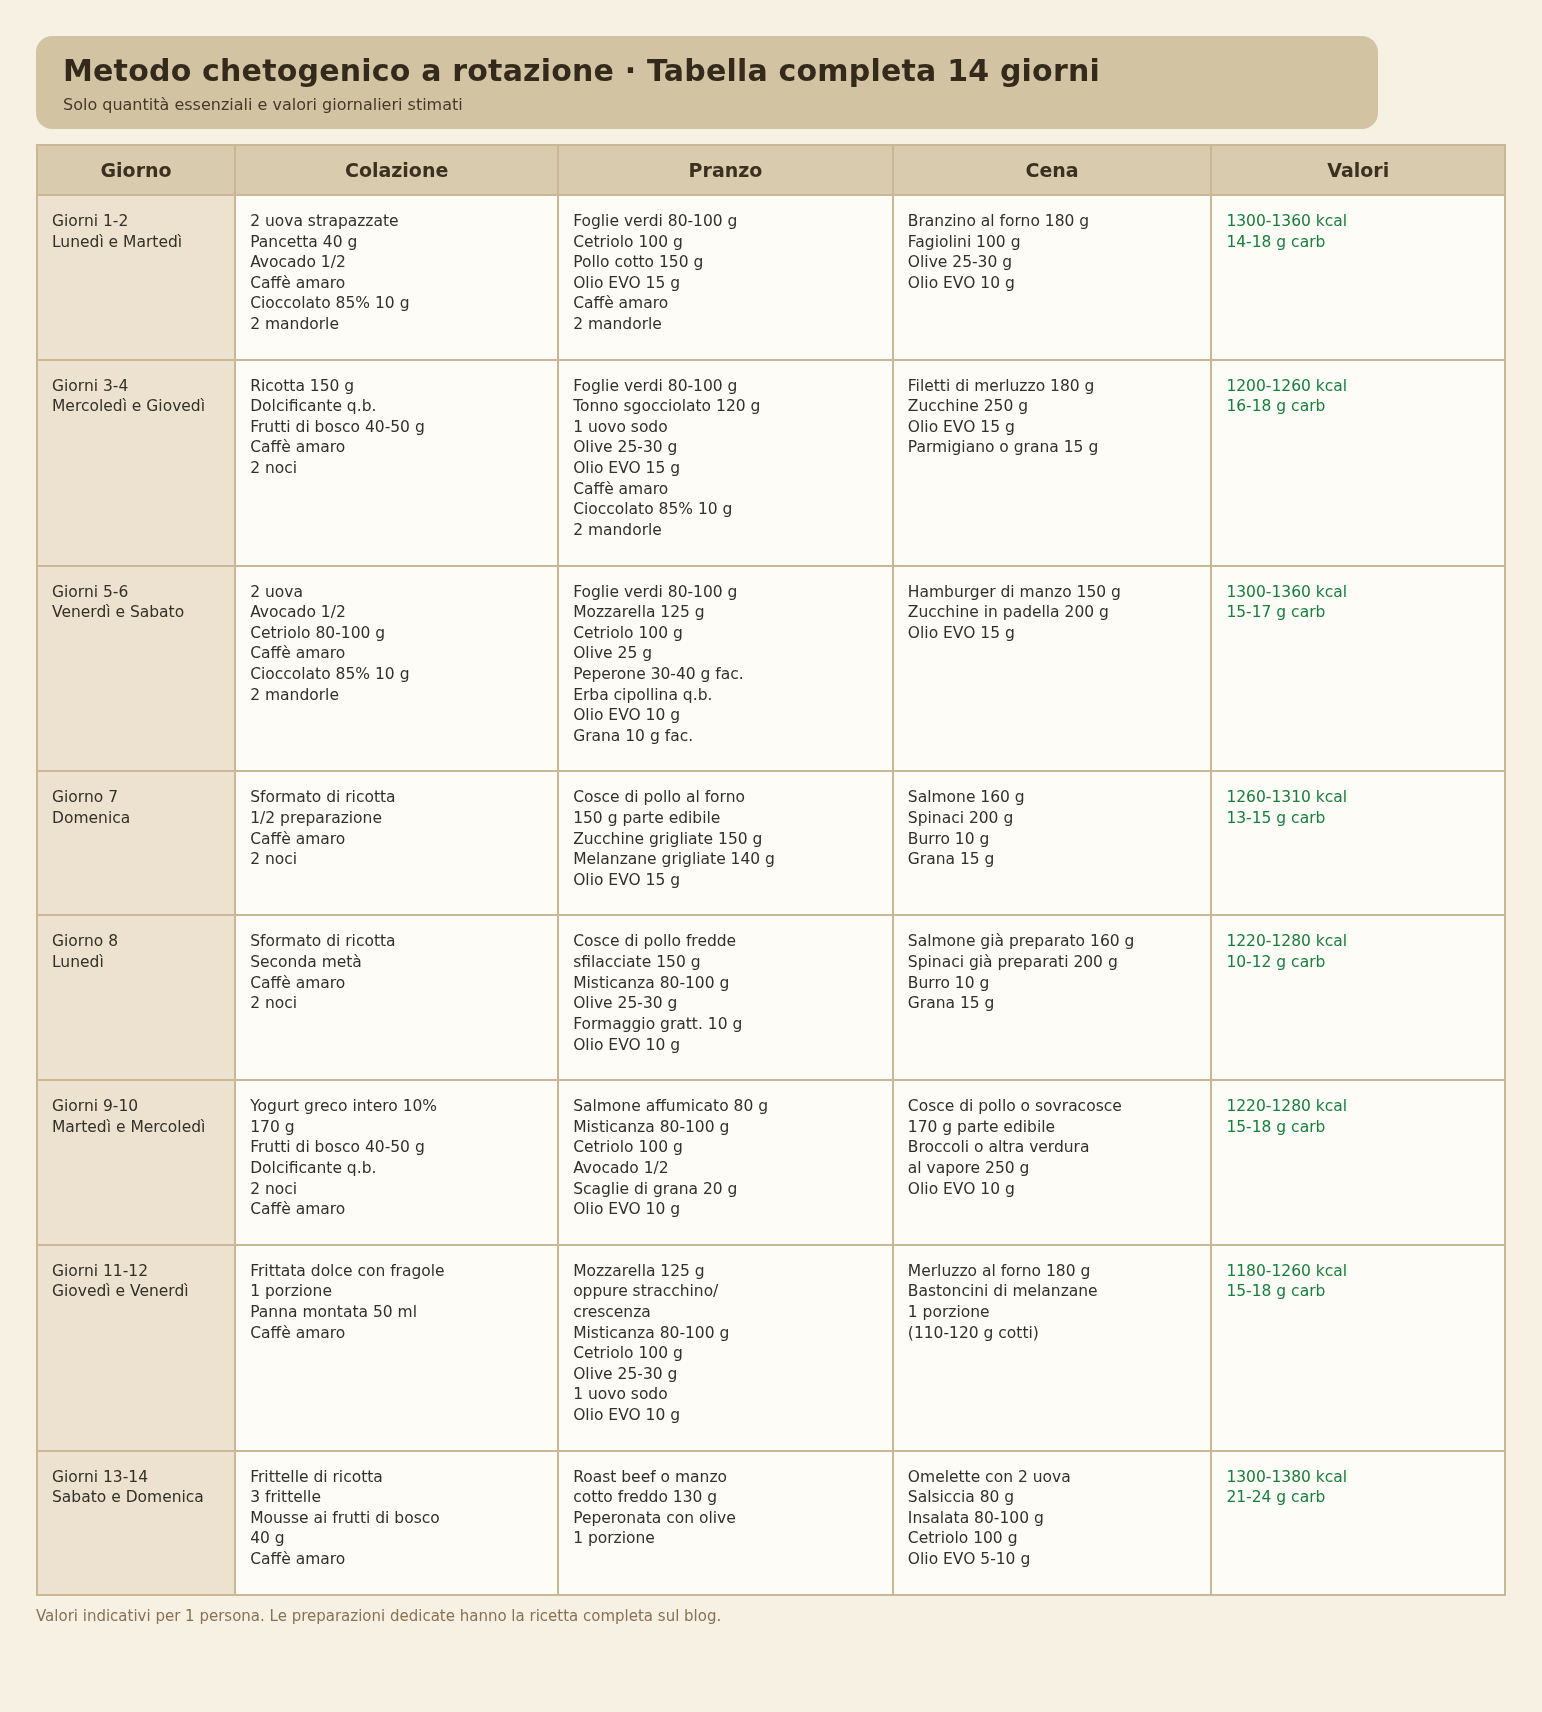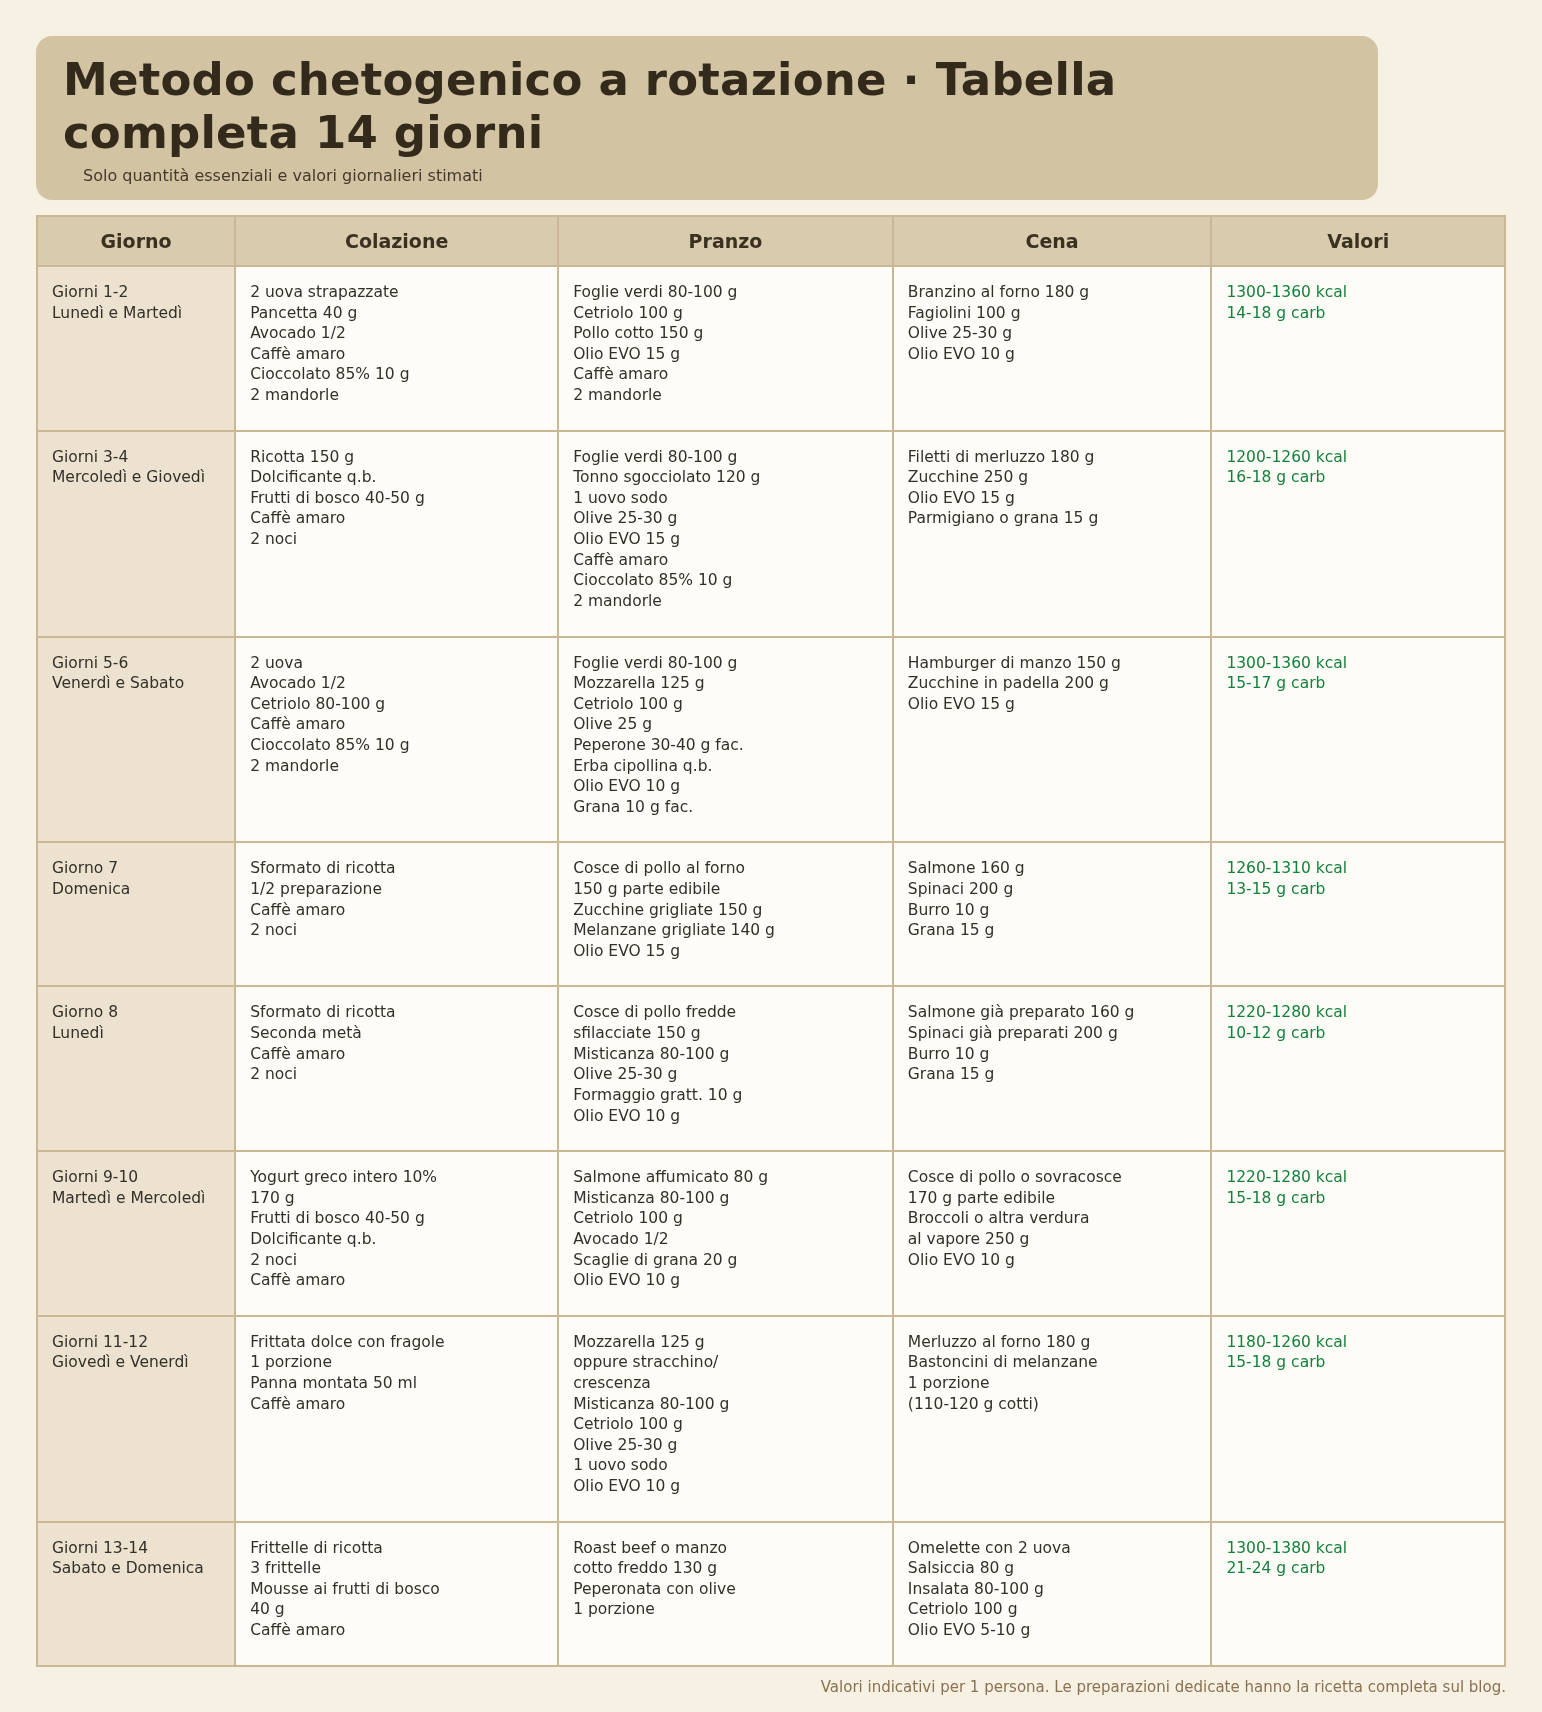--- a/index.html
+++ b/index.html
@@ -12,30 +12,29 @@
     color: #33302a;
   }
   .banner {
     background: #d2c4a3;
     border-radius: 16px;
     padding: 17px 27px 15px 27px;
     max-width: 1342px;
     margin-bottom: 15px;
   }
   .banner h1 {
-    font-size: 45px;
+    font-size: 30px;
     font-weight: bold;
     color: #332a1c;
     letter-spacing: 0.2px;
     margin-bottom: 7px;
   }
   .banner p {
     font-size: 16px;
     color: #44392a;
-    margin-left: 20px;
   }
   table.meal-plan {
     width: 100%;
     border-collapse: collapse;
     table-layout: fixed;
     background: #fdfcf7;
   }
   table.meal-plan th, table.meal-plan td {
     border: 2px solid #c9b795;
   }
@@ -55,21 +54,21 @@
     background: #fdfcf7;
   }
   td.col-giorno { background: #ede2cf !important; margin-top: 16px; }
   td.col-valori .line { font-weight: normal; color: #15803d; }
   .col-giorno   { width: 13.5%; }
   .col-colazione{ width: 22.0%; }
   .col-pranzo   { width: 22.8%; }
   .col-cena     { width: 21.7%; }
   .col-valori   { width: 20.0%; }
   .page-footer { margin-top: 11px; font-size: 15px; }
-  .page-footer .note   { color: #8a7150; margin-bottom: 5px; text-align: right; }
+  .page-footer .note   { color: #8a7150; margin-bottom: 5px; }
   .page-footer .credit { color: #5c4a31; font-weight: bold; }
 </style>
 </head>
 <body>
 
 <header class="banner">
   <h1>Metodo chetogenico a rotazione · Tabella completa 14 giorni</h1>
   <p>Solo quantità essenziali e valori giornalieri stimati</p>
 </header>
 

